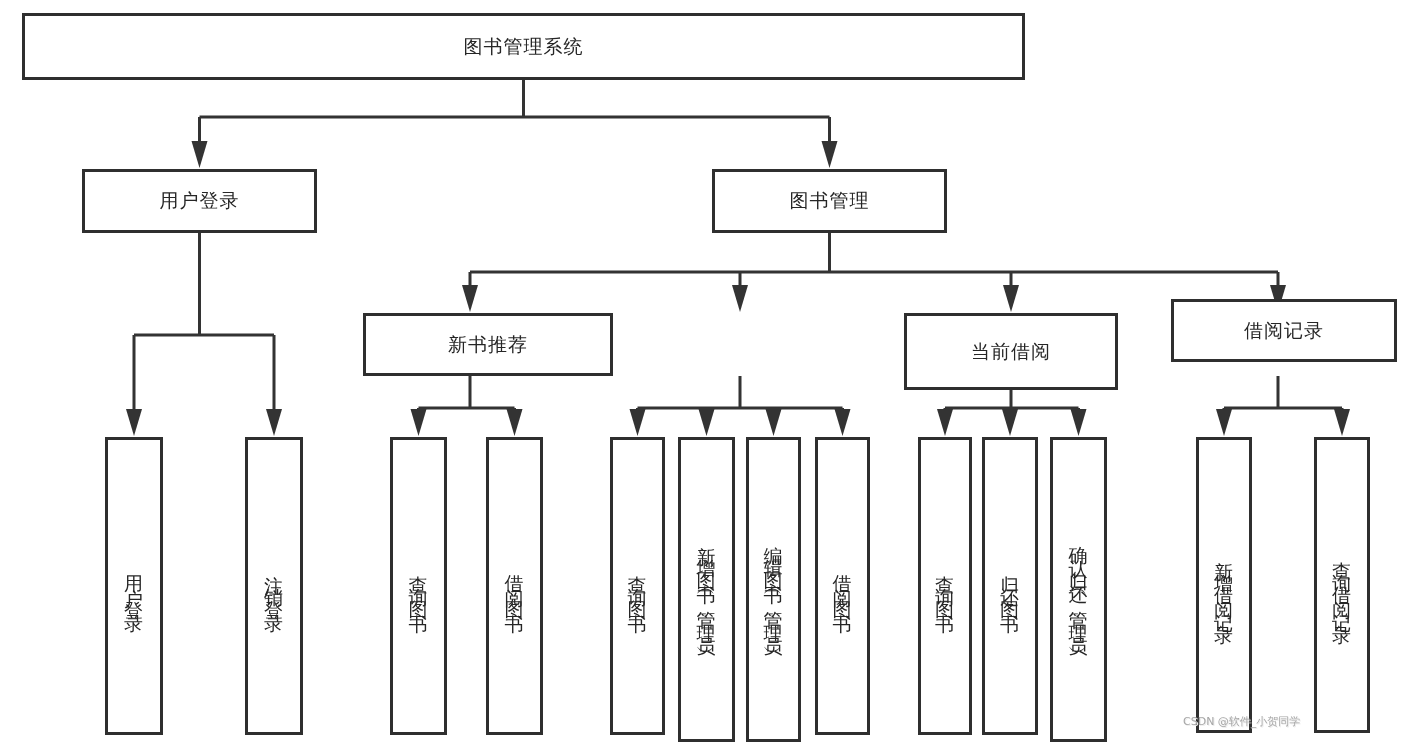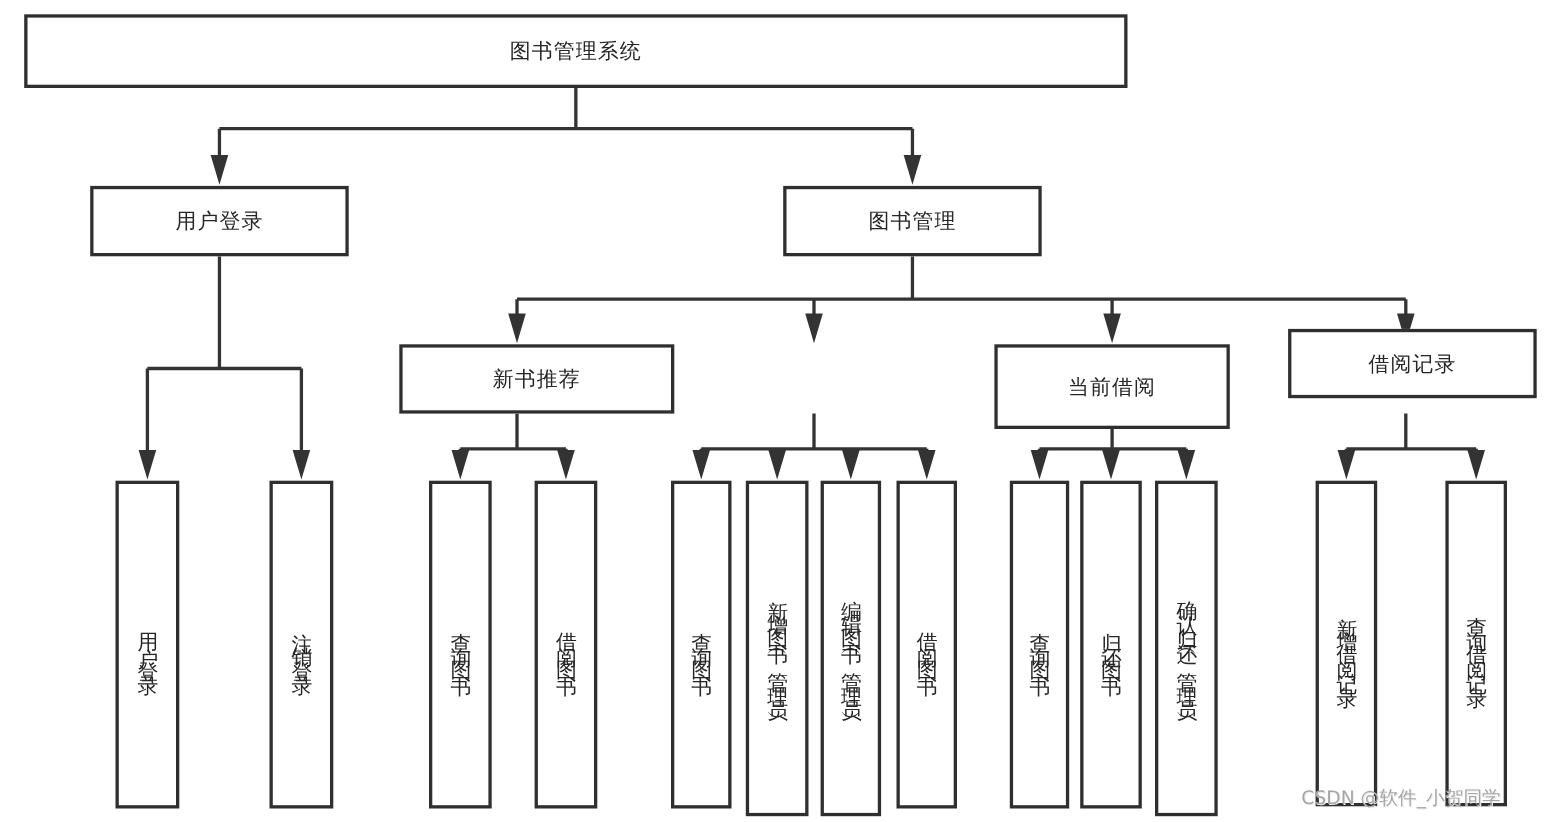--- a/index.html
+++ b/index.html
@@ -42,21 +42,21 @@
     text-orientation: mixed;
     font-size: 19px;
     letter-spacing: 13px;
     color: var(--text);
     line-height: 1;
   }
   #watermark {
     position: absolute;
     left: 1183px;
     top: 714px;
-    font-size: 17px;
+    font-size: 11px;
     color: var(--watermark);
     white-space: nowrap;
     text-shadow: 1px 1px 0 #ececec;
     text-align: center;
   }
 </style>
 </head>
 <body>
 
 <div id="canvas">

